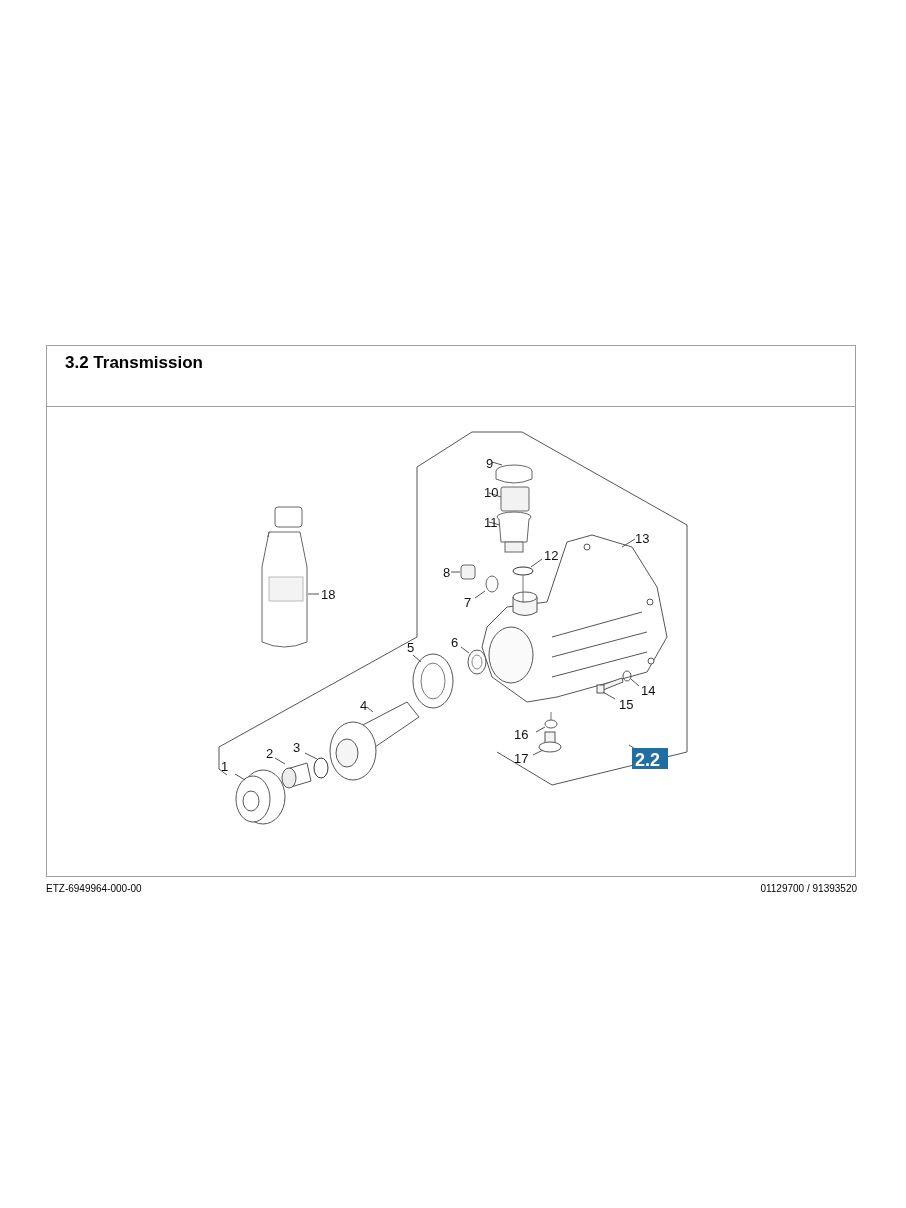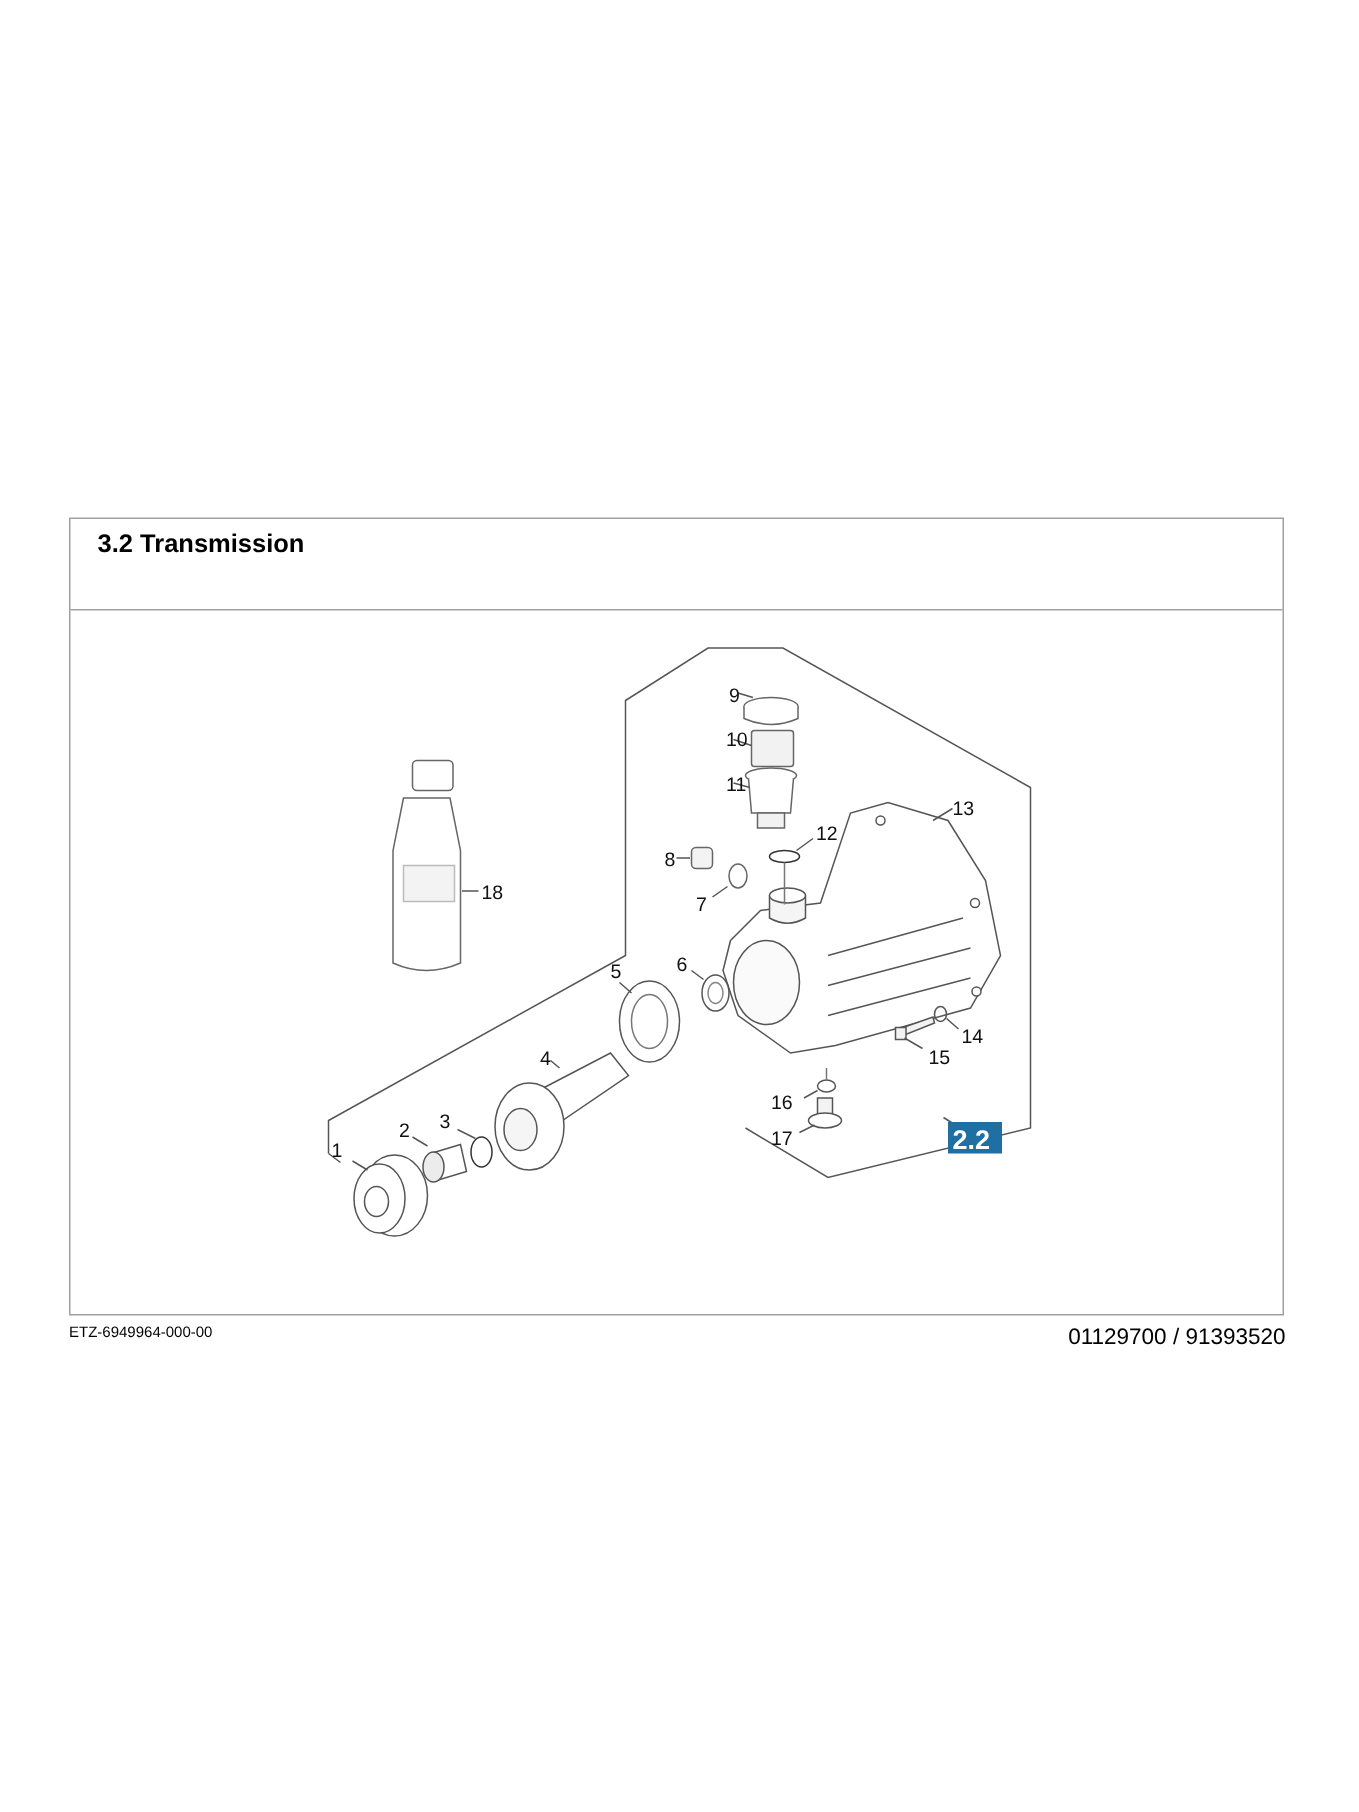--- a/index.html
+++ b/index.html
@@ -2,21 +2,21 @@
 <html><head>
 <meta charset="utf-8">
 <style>
   html, body { margin:0; padding:0; background:#ffffff; }
   body { width:906px; height:1208px; position:relative; font-family:"Liberation Sans", sans-serif; color:#000; overflow:hidden; }
   .frame { position:absolute; left:46px; top:345px; width:810px; height:532px; border:1px solid #a0a0a0; box-sizing:border-box; }
   .header { position:absolute; left:0; top:0; width:100%; height:61px; border-bottom:1px solid #a0a0a0; box-sizing:border-box; }
   .title { position:absolute; left:6px; top:7px; font-size:17px; font-weight:bold;margin-left:12px; }
   .drawing { position:absolute; left:0; top:61px; width:808px; height:470px; }
   .footer-left { position:absolute; left:46px; top:883px; font-size:10px; }
-  .footer-right { position:absolute; right:49px; top:883px; font-size:15px; }
+  .footer-right { position:absolute; right:49px; top:883px; font-size:10px; }
   svg text { font-family:"Liberation Sans", sans-serif; font-size:13px; fill:#111; }
   .badge-text { font-family:"Liberation Sans", sans-serif; font-weight:bold; font-size:18px; fill:#fff; }
 </style>
 </head>
 <body>
 
 <div class="frame">
   <div class="header">
     <div class="title">3.2 Transmission</div>
   </div>

